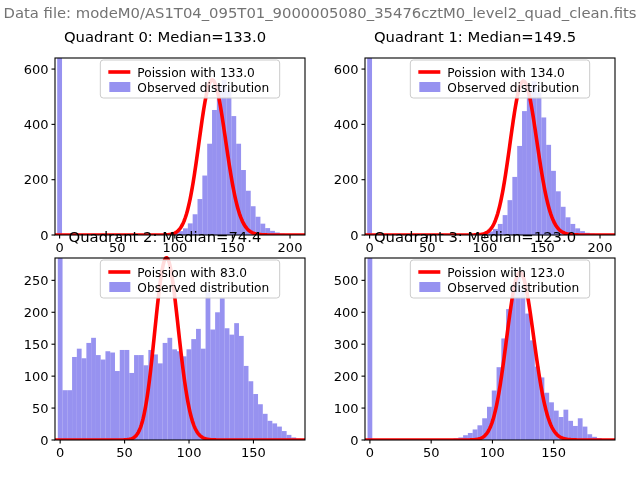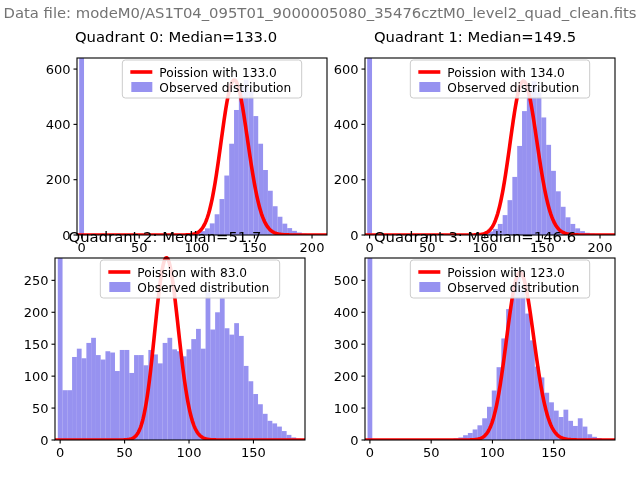--- a/index.html
+++ b/index.html
@@ -85,21 +85,21 @@
   .legend-patch {
     fill: #7a73ec;
     fill-opacity: 0.78;
   }
 </style>
 </head>
 <body>
 
 <div id="figure">
   <div class="suptitle">Data file: modeM0/AS1T04_095T01_9000005080_35476cztM0_level2_quad_clean.fits</div>
-  <div class="panel" id="panel-0" style="left: 0px; top: 28px; width: 330px; height: 206px; padding-left: 22px;">
+  <div class="panel" id="panel-0" style="left: 0px; top: 28px; width: 330px; height: 206px;">
       <div class="panel-title">Quadrant 0: Median=133.0</div>
       <svg width="330" height="206">
         <g>
           <rect x="57.19" y="30.00" width="4.84" height="177.00" class="bar"></rect>
           <rect x="158.80" y="206.45" width="4.84" height="0.55" class="bar"></rect>
           <rect x="163.64" y="206.17" width="4.84" height="0.83" class="bar"></rect>
           <rect x="168.48" y="205.62" width="4.84" height="1.38" class="bar"></rect>
           <rect x="173.32" y="204.79" width="4.84" height="2.21" class="bar"></rect>
           <rect x="178.16" y="203.13" width="4.84" height="3.87" class="bar"></rect>
           <rect x="183.00" y="200.36" width="4.84" height="6.64" class="bar"></rect>
@@ -228,21 +228,21 @@
         <g>
           <rect x="100.325" y="32" width="179.35" height="38" rx="3" class="legend-box"></rect>
           <line x1="108.325" y1="44" x2="130.325" y2="44" class="legend-line"></line>
           <text x="137.325" y="48.5" class="legend-label">Poission with 134.0</text>
           <rect x="109.325" y="54" width="21" height="10" class="legend-patch"></rect>
           <text x="137.325" y="64" class="legend-label">Observed distribution</text>
         </g>
       </svg>
     </div>
   <div class="panel" id="panel-2" style="left: 0px; top: 228px; width: 330px; height: 212px;">
-      <div class="panel-title">Quadrant 2: Median=51.7</div>
+      <div class="panel-title">Quadrant 2: Median=74.4</div>
       <svg width="330" height="212">
         <g>
           <rect x="57.77" y="30.00" width="4.77" height="182.00" class="bar"></rect>
           <rect x="62.54" y="162.19" width="4.77" height="49.81" class="bar"></rect>
           <rect x="67.31" y="162.19" width="4.77" height="49.81" class="bar"></rect>
           <rect x="72.07" y="128.98" width="4.77" height="83.02" class="bar"></rect>
           <rect x="76.84" y="120.68" width="4.77" height="91.32" class="bar"></rect>
           <rect x="81.61" y="130.26" width="4.77" height="81.74" class="bar"></rect>
           <rect x="86.38" y="114.93" width="4.77" height="97.07" class="bar"></rect>
           <rect x="91.15" y="109.82" width="4.77" height="102.18" class="bar"></rect>
@@ -322,21 +322,21 @@
         <g>
           <rect x="100.325" y="32" width="179.35" height="38" rx="3" class="legend-box"></rect>
           <line x1="108.325" y1="44" x2="130.325" y2="44" class="legend-line"></line>
           <text x="137.325" y="48.5" class="legend-label">Poission with 83.0</text>
           <rect x="109.325" y="54" width="21" height="10" class="legend-patch"></rect>
           <text x="137.325" y="64" class="legend-label">Observed distribution</text>
         </g>
       </svg>
     </div>
   <div class="panel" id="panel-3" style="left: 310px; top: 228px; width: 330px; height: 212px;">
-      <div class="panel-title">Quadrant 3: Median=146.6</div>
+      <div class="panel-title">Quadrant 3: Median=123.0</div>
       <svg width="330" height="212">
         <g>
           <rect x="57.51" y="30.00" width="4.78" height="182.00" class="bar"></rect>
           <rect x="138.76" y="211.04" width="4.78" height="0.96" class="bar"></rect>
           <rect x="143.54" y="210.40" width="4.78" height="1.60" class="bar"></rect>
           <rect x="148.32" y="209.45" width="4.78" height="2.55" class="bar"></rect>
           <rect x="153.10" y="207.21" width="4.78" height="4.79" class="bar"></rect>
           <rect x="157.88" y="204.98" width="4.78" height="7.02" class="bar"></rect>
           <rect x="162.66" y="201.46" width="4.78" height="10.54" class="bar"></rect>
           <rect x="167.44" y="197.31" width="4.78" height="14.69" class="bar"></rect>

